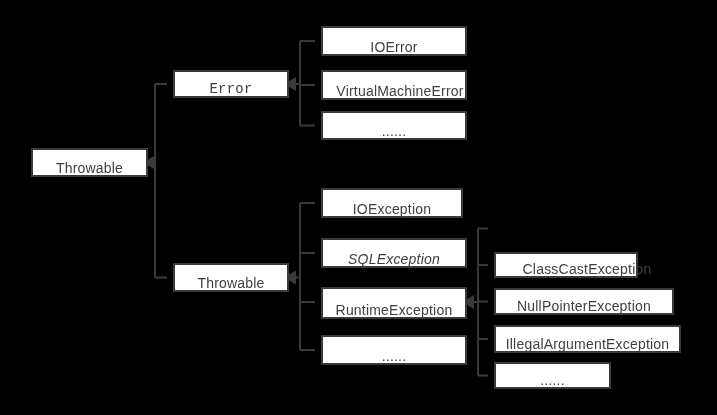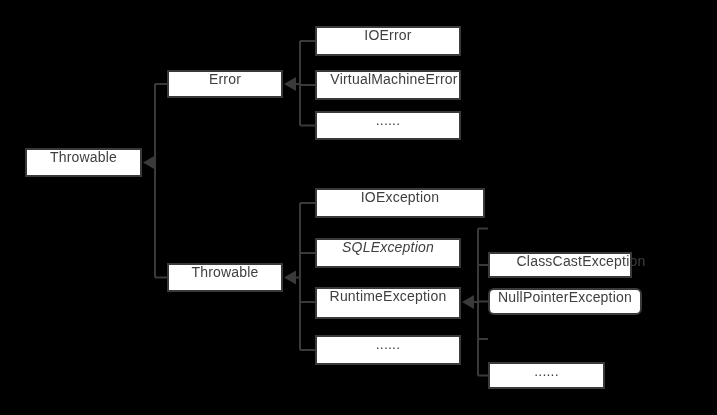--- a/index.html
+++ b/index.html
@@ -21,27 +21,28 @@
     top: 0;
     width: 717px;
     height: 415px;
   }
   .node {
     position: absolute;
     box-sizing: border-box;
     background: #ffffff;
     border: 2px solid #3a3a3a;
     display: flex;
-    align-items: flex-start;
+    align-items: flex-end;
     justify-content: center;
     color: #3f3f3f;
     font-size: 14px;
     line-height: 1;
     white-space: nowrap;
     letter-spacing: 0.2px;
+    margin-left: 6px;
   }
 </style>
 </head>
 <body>
 
 <div class="stage">
   <svg class="connector-layer" viewBox="0 0 717 415" xmlns="http://www.w3.org/2000/svg">
       <g>
         <line x1="155" y1="84" x2="155" y2="277.5" stroke="#3a3a3a" stroke-width="2"></line>
         <line x1="155" y1="84" x2="167" y2="84" stroke="#3a3a3a" stroke-width="2"></line>
@@ -74,49 +75,52 @@
         <line x1="478" y1="339" x2="488" y2="339" stroke="#3a3a3a" stroke-width="2"></line>
         <line x1="478" y1="375.5" x2="488" y2="375.5" stroke="#3a3a3a" stroke-width="2"></line>
         <line x1="478" y1="302" x2="472" y2="302" stroke="#3a3a3a" stroke-width="2"></line>
         <polygon points="462,302 474,295 474,309" fill="#3a3a3a"></polygon>
       </g>
     </svg>
 
 <div class="node" style="left: 25px; top: 148px; width: 117px; height: 29px;">
       <span>Throwable</span>
     </div>
-    <div class="node" style="left: 167px; top: 70px; width: 116px; height: 28px;">
+    <div class="node" style="left: 167px; top: 70px; width: 116px; height: 28px; font-family: Liberation Mono, monospace;">
       <span>Error</span>
     </div>
     <div class="node" style="left: 167px; top: 263px; width: 116px; height: 29px;">
       <span>Throwable</span>
     </div>
     <div class="node" style="left: 315px; top: 26px; width: 146px; height: 30px;">
       <span>IOError</span>
     </div>
     <div class="node" style="left: 315px; top: 70px; width: 146px; height: 30px; padding-left: 12px;">
       <span>VirtualMachineError</span>
     </div>
     <div class="node" style="left: 315px; top: 111px; width: 146px; height: 29px;">
       <span>......</span>
     </div>
-    <div class="node" style="left: 315px; top: 188px; width: 170px; height: 30px;">
+    <div class="node" style="left: 315px; top: 188px; width: 142px; height: 30px;">
       <span>IOException</span>
     </div>
     <div class="node" style="left: 315px; top: 238px; width: 146px; height: 30px; font-style: italic;">
       <span>SQLException</span>
     </div>
     <div class="node" style="left: 315px; top: 287px; width: 146px; height: 32px;">
       <span>RuntimeException</span>
     </div>
     <div class="node" style="left: 315px; top: 335px; width: 146px; height: 30px;">
       <span>......</span>
     </div>
     <div class="node" style="left: 488px; top: 252px; width: 144px; height: 26px; padding-left: 42px;">
       <span>ClassCastException</span>
     </div>
-    <div class="node" style="left: 488px; top: 288px; width: 154px; height: 27px; border-radius: 6px;">
+    <div class="node" style="left: 488px; top: 288px; width: 180px; height: 27px;">
       <span>NullPointerException</span>
+    </div>
+    <div class="node" style="left: 488px; top: 325px; width: 187px; height: 28px;">
+      <span>IllegalArgumentException</span>
     </div>
     <div class="node" style="left: 488px; top: 362px; width: 117px; height: 27px;">
       <span>......</span>
     </div>
   </div>
 
 </body></html>

